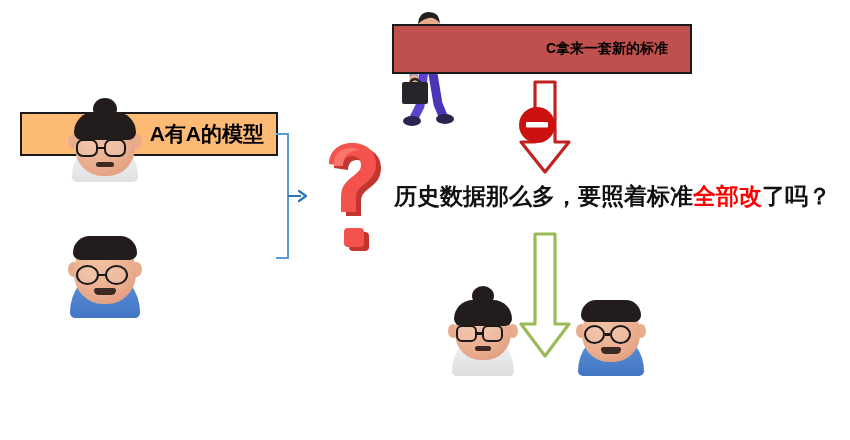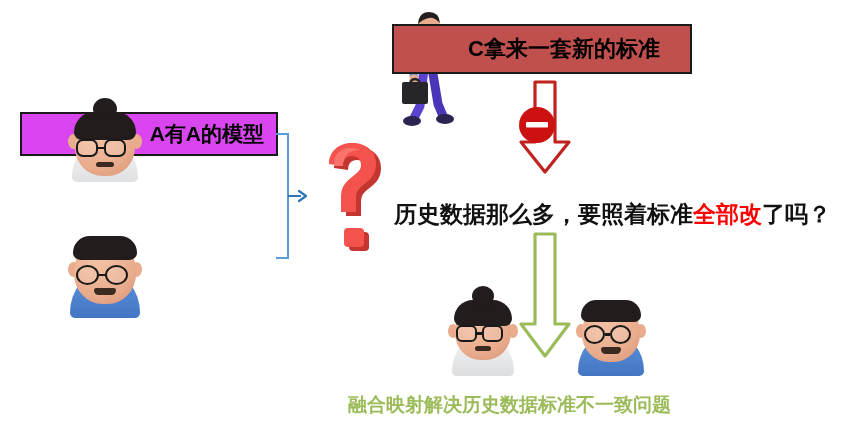--- a/index.html
+++ b/index.html
@@ -27,34 +27,34 @@
     align-items: center;
     justify-content: flex-end;
   }
   .labelbox .boxtext {
     font-weight: bold;
     color: #000000;
     letter-spacing: 0px;
     white-space: nowrap;
   }
 
-  .box-blue { background: #d946ef; }
+  .box-blue { background: #fdba74; }
   .box-red  { background: #c0504d; }
 
   #box-a { left: 20px;  top: 112px; width: 258px; height: 44px; }
   #box-b { left: 20px;  top: 234px; width: 258px; height: 46px; }
   #box-a .boxtext, #box-b .boxtext {
     font-size: 21px;
     padding-right: 12px;
   }
 
   #box-c { left: 392px; top: 24px; width: 300px; height: 50px; }
   #box-c .boxtext {
-    font-size: 22px;
-    padding-right: 30px;
+    font-size: 14px;
+    padding-right: 22px;
   }
 
   
   .avatar {
     position: absolute;
     pointer-events: none;
   }
   .av-body {
     position: absolute;
     left: 50%;
@@ -134,21 +134,20 @@
   .richline {
     position: absolute;
     font-weight: bold;
     white-space: nowrap;
   }
   #mid-question {
     left: 394px;
     top: 181px;
     font-size: 23px;
     color: #111111;
-    margin-top: 18px;
   }
   #mid-question .emph { color: #ff0000; }
 
   #bottom-note {
     left: 348px;
     top: 392px;
     font-size: 19px;
     color: #9bbb59;
   }
 
@@ -289,15 +288,14 @@
     <div class="av-head" style="top:16px; width:58px; height:60px;"></div>
     <div class="av-hair" style="top:14px; width:60px; height:22px; border-radius:30px 30px 13px 13px;"></div>
     <div class="av-glasses" style="top:38px; width:54px; height:21px;">
       <div class="av-lens" style="width:21px; height:19px; border-radius:50%;"></div>
       <div class="av-bridge" style="width:5px;"></div>
       <div class="av-lens" style="width:21px; height:19px; border-radius:50%;"></div>
     </div>
     <div class="av-mouth" style="top:61px; width:20px; height:7px; border-radius:4px 4px 8px 8px;"></div>
   </div>
 
-  <div class="richline" id="bottom-note">融合映射解决历史数据标准不一致问题</div>
 
 </div>
 
 </body></html>

